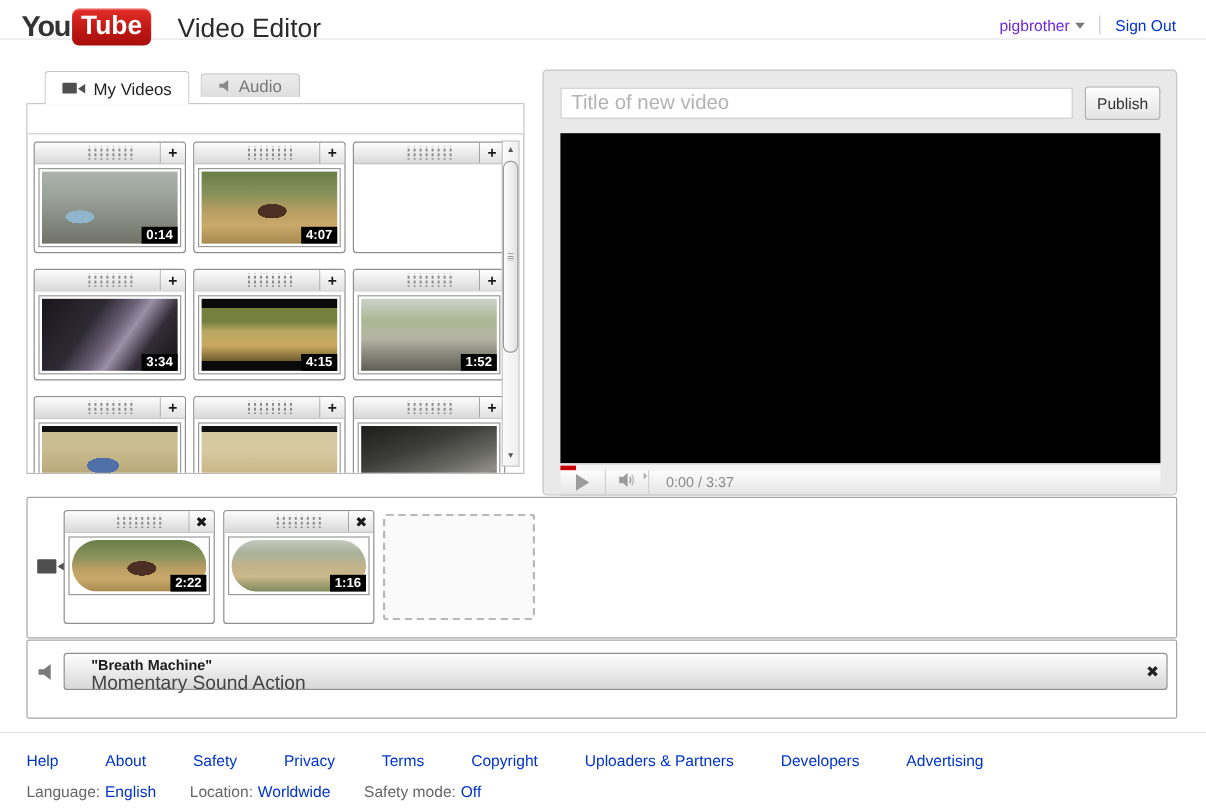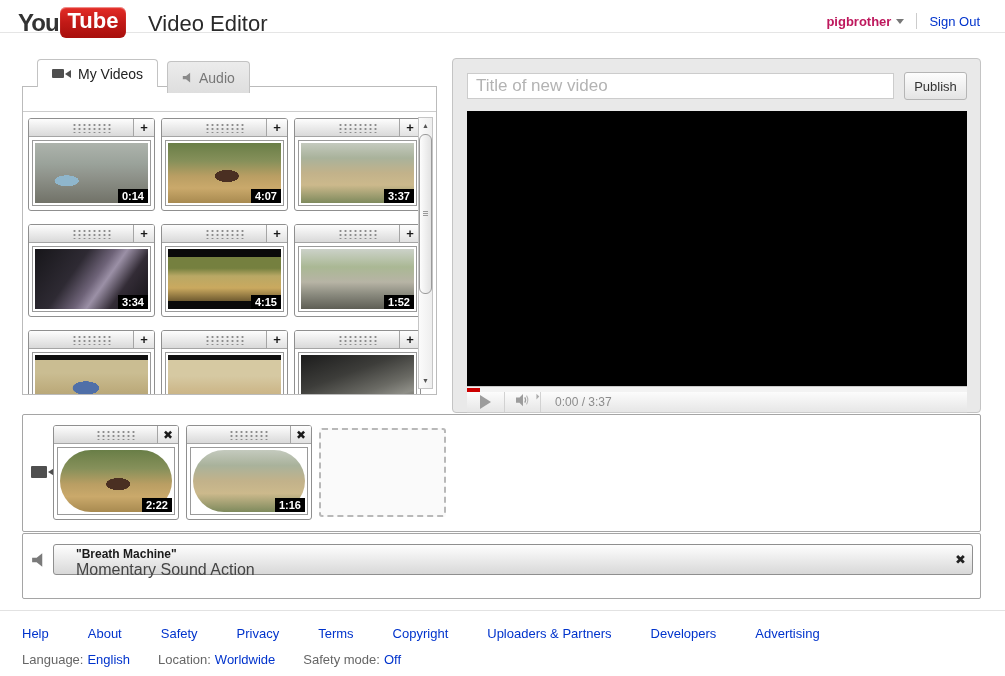--- a/index.html
+++ b/index.html
@@ -7,30 +7,30 @@
   body { font-family:"Liberation Sans","DejaVu Sans",sans-serif; }
   .page { position:relative; width:1005px; height:676px; background:#fff; overflow:hidden; }
 
   
   .header { position:absolute; top:0; left:0; width:100%; height:33px; border-bottom:1px solid #e5e5e5; background:#fff; }
   .logo { position:absolute; left:18px; top:7px; display:flex; align-items:center; cursor:pointer; }
   .logo-you { font-size:24px; font-weight:bold; color:#333; letter-spacing:-1px; }
   .logo-tube { display:inline-block; margin-left:1px; background:linear-gradient(180deg,#e52d27 0%,#c21a17 50%,#a80f0c 100%); color:#fff; font-size:22px; font-weight:bold; padding:1px 8px 4px 8px; border-radius:6px; box-shadow:inset 0 1px 1px rgba(255,255,255,.5); }
   .app-title { position:absolute; left:148px; top:11px; font-size:22px; color:#2a2a2a; }
   .account { position:absolute; right:25px; top:13px; display:flex; align-items:center; font-size:13px; }
-  .username { color:#be185d; cursor:pointer; display:flex; align-items:center;font-weight:bold; }
+  .username { color:#6d28d9; cursor:pointer; display:flex; align-items:center; }
   .dd-arrow { width:0; height:0; border-left:4px solid transparent; border-right:4px solid transparent; border-top:5px solid #777; margin-left:5px; }
   .acct-sep { width:1px; height:16px; background:#ccc; margin:0 12px; }
   a.blue { color:#0033cc; text-decoration:none; cursor:pointer; }
 
   
   .tabs { position:absolute; left:37px; top:59px; display:flex; z-index:3; }
   .tab { height:27px; display:flex; align-items:center; padding:0 14px; border:1px solid #c3c3c3; border-bottom:none; border-radius:4px 4px 0 0; font-size:14px; cursor:pointer; }
   .tab.active { background:#fff; color:#222; height:28px; }
-  .tab.inactive { background:linear-gradient(#ececec,#dedede); color:#777; margin-left:9px; margin-top:2px; height:32px; }
+  .tab.inactive { background:linear-gradient(#ececec,#dedede); color:#777; margin-left:9px; margin-top:2px; height:20px; }
   .tab .cam { margin-right:7px; }
 
   
   .cam { display:inline-flex; align-items:center; }
   .cam .cam-body { width:12px; height:9px; background:#4f4f4f; border-radius:1px; }
   .cam .cam-lens { width:0; height:0; border-top:4px solid transparent; border-bottom:4px solid transparent; border-right:6px solid #4f4f4f; margin-left:1px; }
   .cam.big .cam-body { width:16px; height:12px; } .cam.big .cam-lens { border-top-width:5px; border-bottom-width:5px; border-right-width:8px; }
 
   
   .spk { display:inline-block; line-height:0; }
@@ -82,21 +82,21 @@
   .play-tri { width:0; height:0; border-top:7px solid transparent; border-bottom:7px solid transparent; border-left:11px solid #9c9c9c; }
   .vol-btn { width:36px; }
   .vol-flyout { position:absolute; top:2px; right:3px; width:0; height:0; border-left:4px solid transparent; border-bottom:4px solid transparent; border-top:4px solid #aaa; transform:rotate(45deg); }
   .time-display { margin-left:14px; font-size:12px; color:#8c8c8c; }
 
   
   .timeline-box { position:absolute; left:22px; top:414px; width:959px; height:118px; background:#fff; border:1px solid #a5a5a5; border-radius:2px; }
   .track-icon { position:absolute; left:8px; top:51px; }
   .timeline-clips { position:absolute; left:30px; top:10px; display:flex; }
   .tl-card { width:126px; height:95px; border:1px solid #8f8f8f; border-radius:3px; background:#fff; margin-right:7px; }
-  .tl-card .thumb { height:62px;border-radius:31px; }
+  .tl-card .thumb { height:43px;border-radius:31px; }
   .x-btn { font-size:12px; }
   .empty-slot { width:127px; height:89px; margin-top:3px; border:2px dashed #b8b8b8; border-radius:3px; background:#fafafa; }
 
   
   .audio-box { position:absolute; left:22px; top:533px; width:959px; height:66px; background:#fff; border:1px solid #a5a5a5; border-radius:2px; }
   .audio-icon { position:absolute; left:8px; top:17px; }
   .audio-bar { position:absolute; left:30px; top:10px; width:920px; height:31px; background:linear-gradient(#fefefe,#d8d8d8); border:1px solid #8f8f8f; border-radius:3px; cursor:move; }
   .track-title { position:absolute; left:22px; top:2px; font-size:12px; font-weight:bold; color:#1a1a1a; }
   .track-artist { position:absolute; left:22px; top:16px; font-size:16px; color:#444; }
   .audio-x { position:absolute; right:6px; top:7px; font-size:13px; font-weight:bold; color:#222; cursor:pointer; }
@@ -178,25 +178,20 @@
             </div>
           </div>
       </div>
 
       <div class="clip-card">
         <div class="clip-bar">
             <span class="grip"></span>
           <span class="bar-btn">
               <span>+</span>
             </span>
-          </div>
-        <div class="thumb-frame">
-            <div class="thumb t3">
-          <span class="dur">3:37</span>
-            </div>
           </div>
       </div>
 
       <div class="clip-card">
         <div class="clip-bar">
             <span class="grip"></span>
           <span class="bar-btn">
               <span>+</span>
             </span>
           </div>

